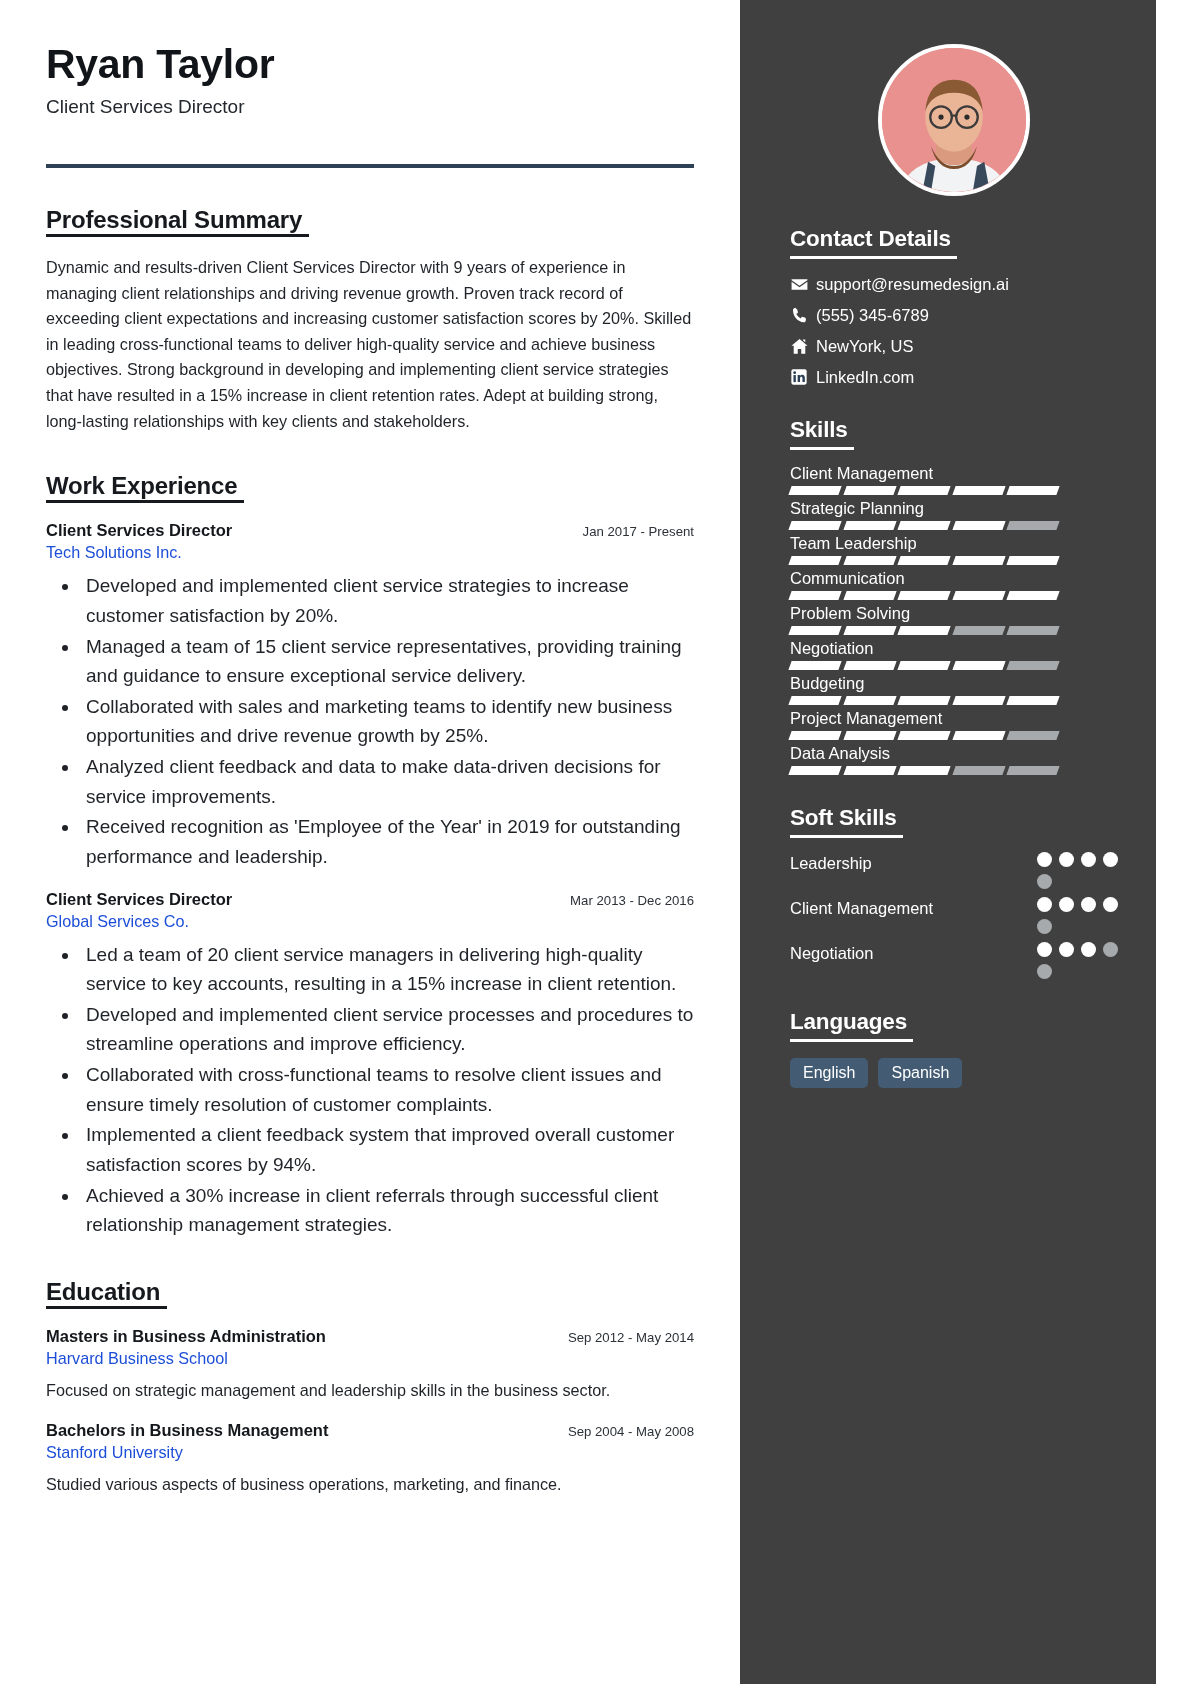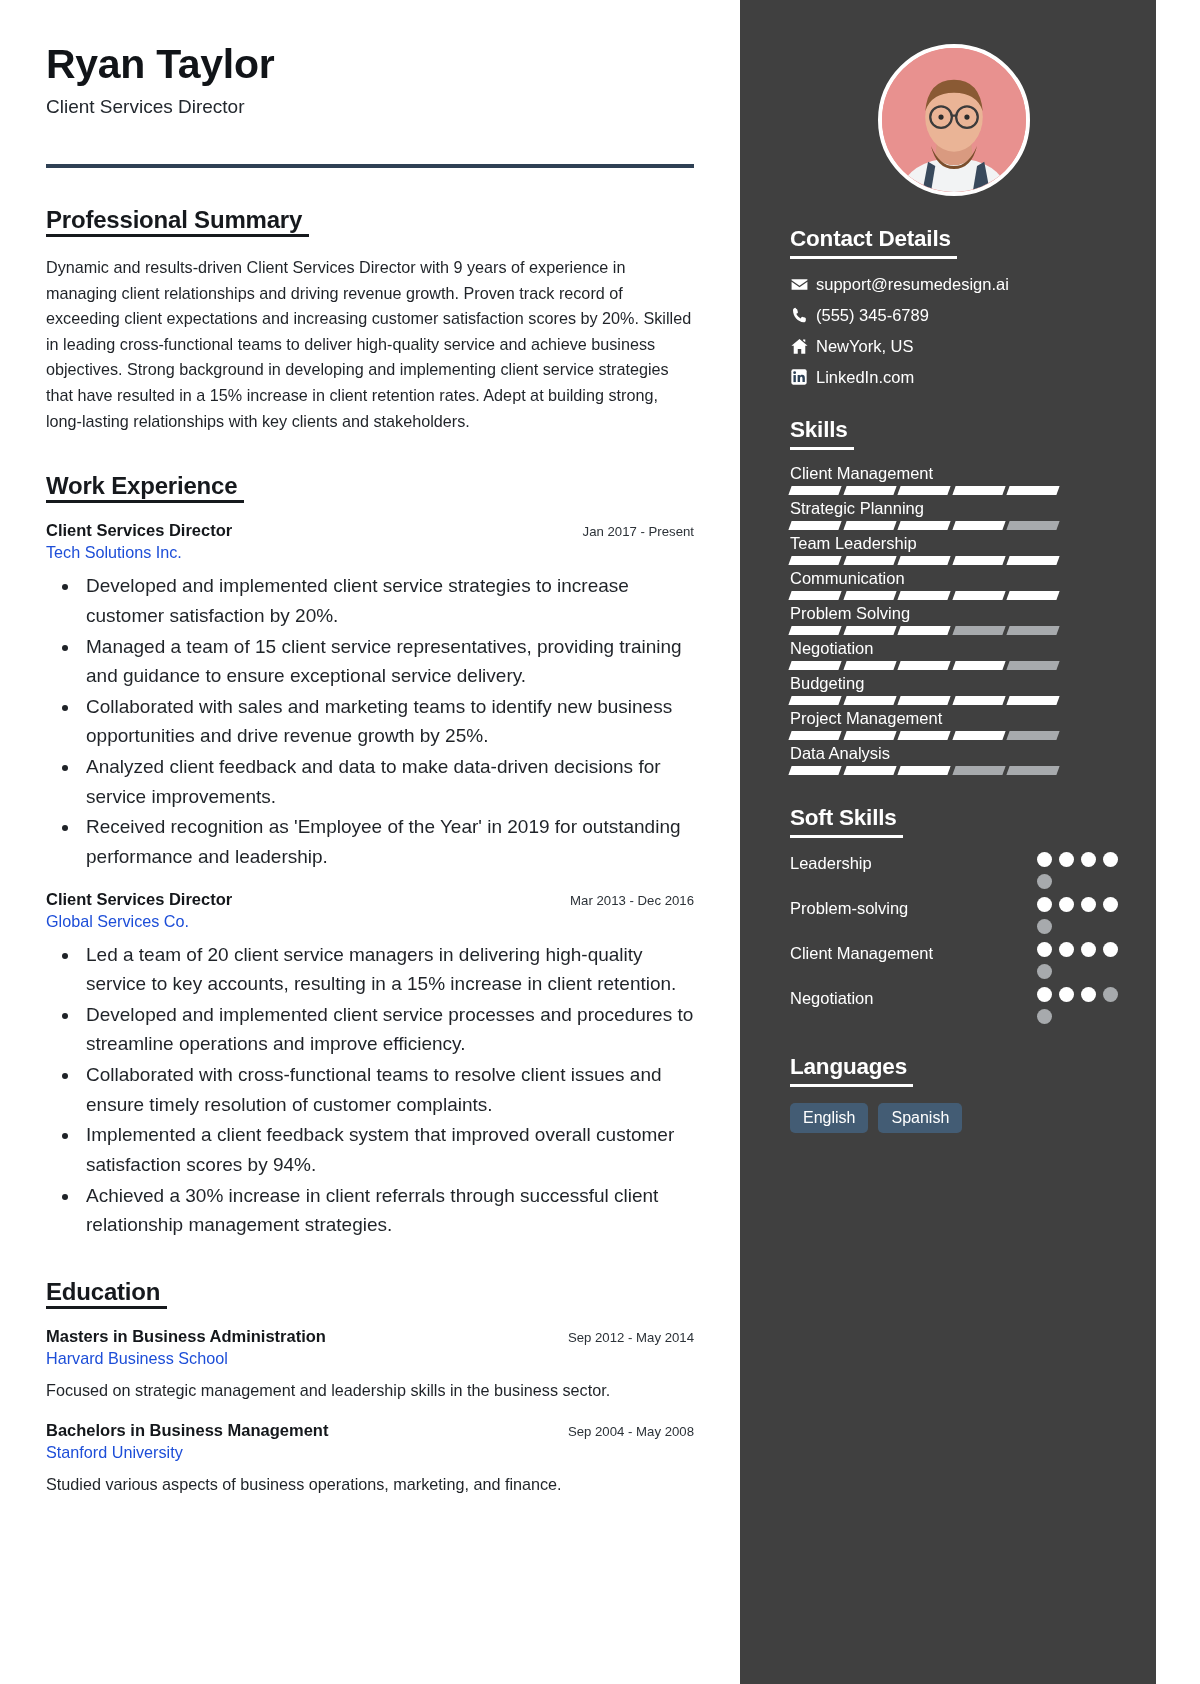--- a/index.html
+++ b/index.html
@@ -353,30 +353,20 @@
             <div class="soft-name">Leadership</div>
             <div class="dots">
               <span class="dot"></span>
               <span class="dot"></span>
               <span class="dot"></span>
               <span class="dot"></span>
               <span class="dot off"></span>
             </div>
           </div>
           <div class="soft-row">
-            <div class="soft-name">Problem-solving</div>
-            <div class="dots">
-              <span class="dot"></span>
-              <span class="dot"></span>
-              <span class="dot"></span>
-              <span class="dot"></span>
-              <span class="dot off"></span>
-            </div>
-          </div>
-          <div class="soft-row">
             <div class="soft-name">Client Management</div>
             <div class="dots">
               <span class="dot"></span>
               <span class="dot"></span>
               <span class="dot"></span>
               <span class="dot"></span>
               <span class="dot off"></span>
             </div>
           </div>
           <div class="soft-row">

